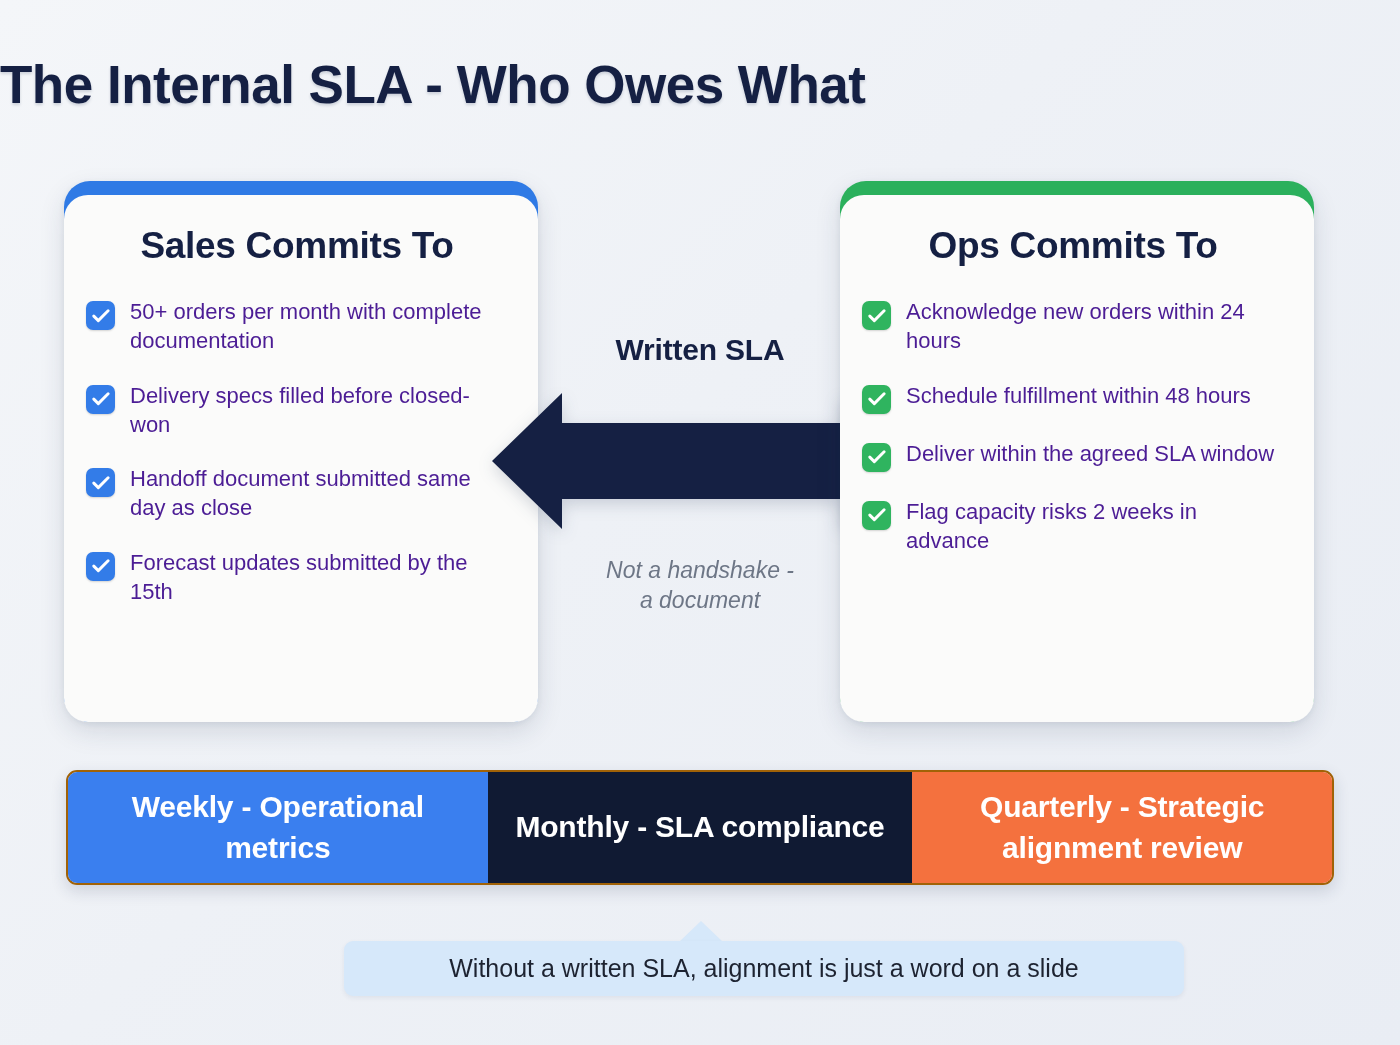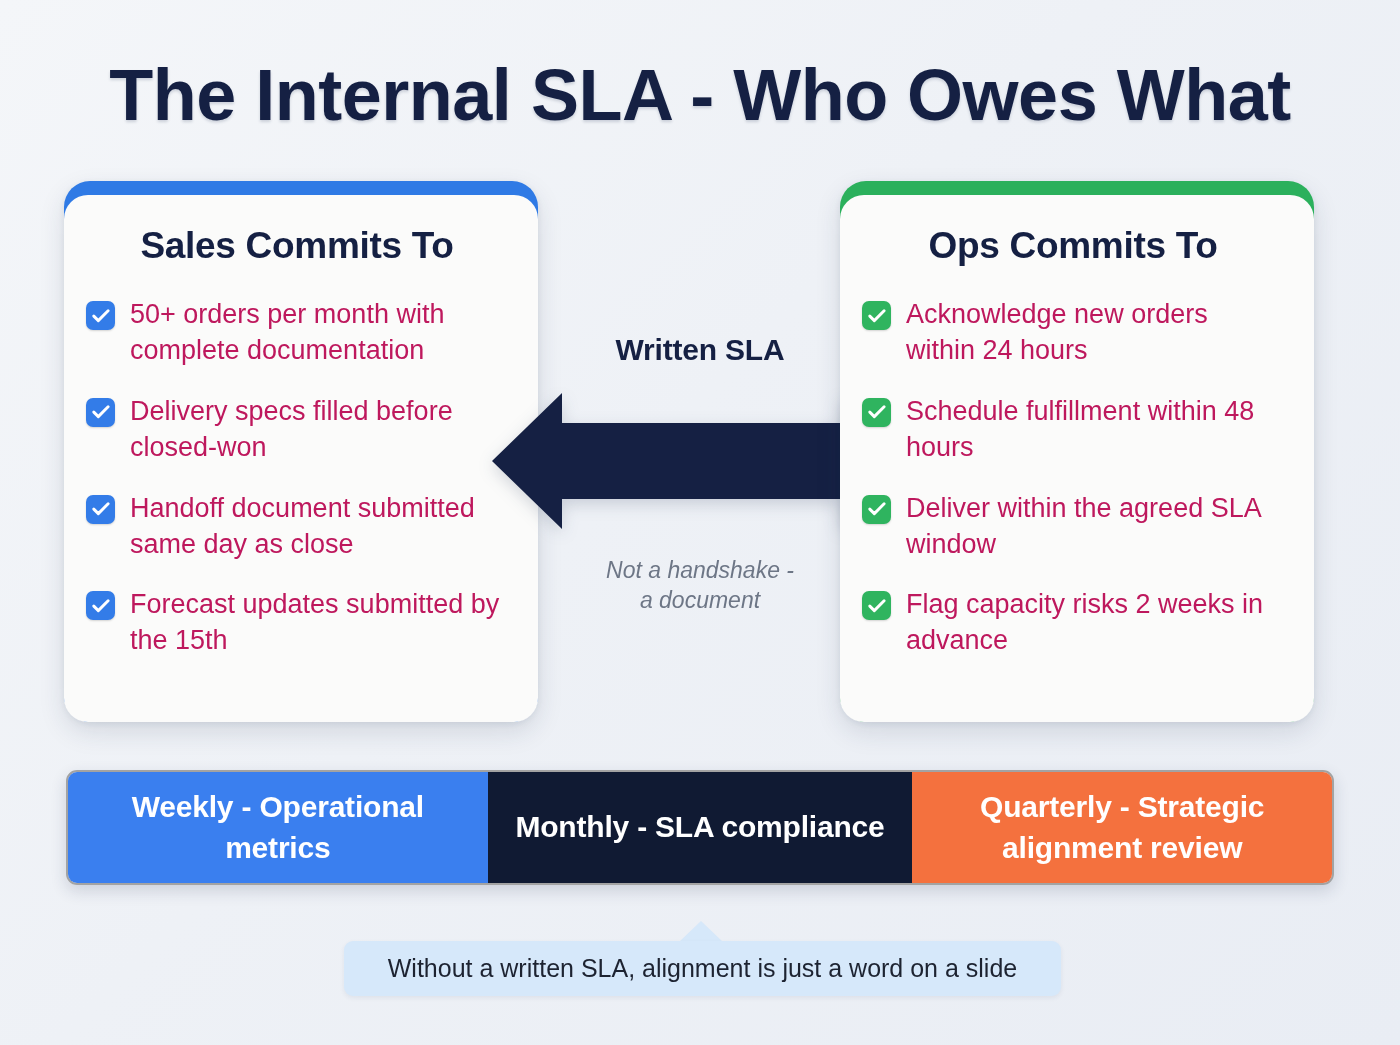--- a/index.html
+++ b/index.html
@@ -21,22 +21,21 @@
     width: 1400px;
     height: 1045px;
   }
 
   
   .page-title {
     position: absolute;
     top: 56px;
     left: 0;
     width: 1400px;
-    text-align: center;
-    font-size: 72px;
+    font-size: 53px;
     font-weight: bold;
     letter-spacing: -0.5px;
     color: #152043;
     line-height: 1.1;
     text-shadow: 0 2px 3px rgba(30,45,80,0.18);
   }
 
   
   .card {
     position: absolute;
@@ -92,23 +91,23 @@
     display: flex;
     align-items: center;
     justify-content: center;
     box-shadow: 0 1px 2px rgba(0,0,0,0.16);
   }
   .checkbox.blue  { background: #337ce8; }
   .checkbox.green { background: #2fb45f; }
   .checkbox svg { display: block; }
 
   .commit-text {
-    font-size: 27px;
+    font-size: 22px;
     line-height: 1.33;
-    color: #be185d;
+    color: #4c1d95;
     max-width: 370px;
   }
 
   
   .center-heading {
     position: absolute;
     top: 333px;
     left: 500px;
     width: 400px;
     text-align: center;
@@ -143,21 +142,21 @@
   
   .cadence-bar {
     position: absolute;
     top: 770px;
     left: 66px;
     width: 1268px;
     height: 115px;
     display: flex;
     border-radius: 11px;
     overflow: hidden;
-    border: 2px solid #a3a3a3;
+    border: 2px solid #a16207;
     box-sizing: border-box;
     box-shadow: 0 6px 16px rgba(30,45,80,0.16);
   }
   .cadence-seg {
     display: flex;
     align-items: center;
     justify-content: center;
     text-align: center;
     font-size: 30px;
     font-weight: bold;
@@ -169,21 +168,21 @@
   }
   .cadence-seg.weekly    { flex: 0 0 33.2%; background: #3a7fef; }
   .cadence-seg.monthly   { flex: 0 0 33.6%; background: #101a33; }
   .cadence-seg.quarterly { flex: 1 1 auto;  background: #f4713e; }
 
   
   .callout {
     position: absolute;
     top: 941px;
     left: 344px;
-    width: 717px;
+    width: 840px;
     height: 55px;
     background: #d6e8fa;
     border-radius: 9px;
     display: flex;
     align-items: center;
     justify-content: center;
     font-size: 25px;
     color: #1d2331;
     box-shadow: 0 2px 5px rgba(30,45,80,0.07);
   }

